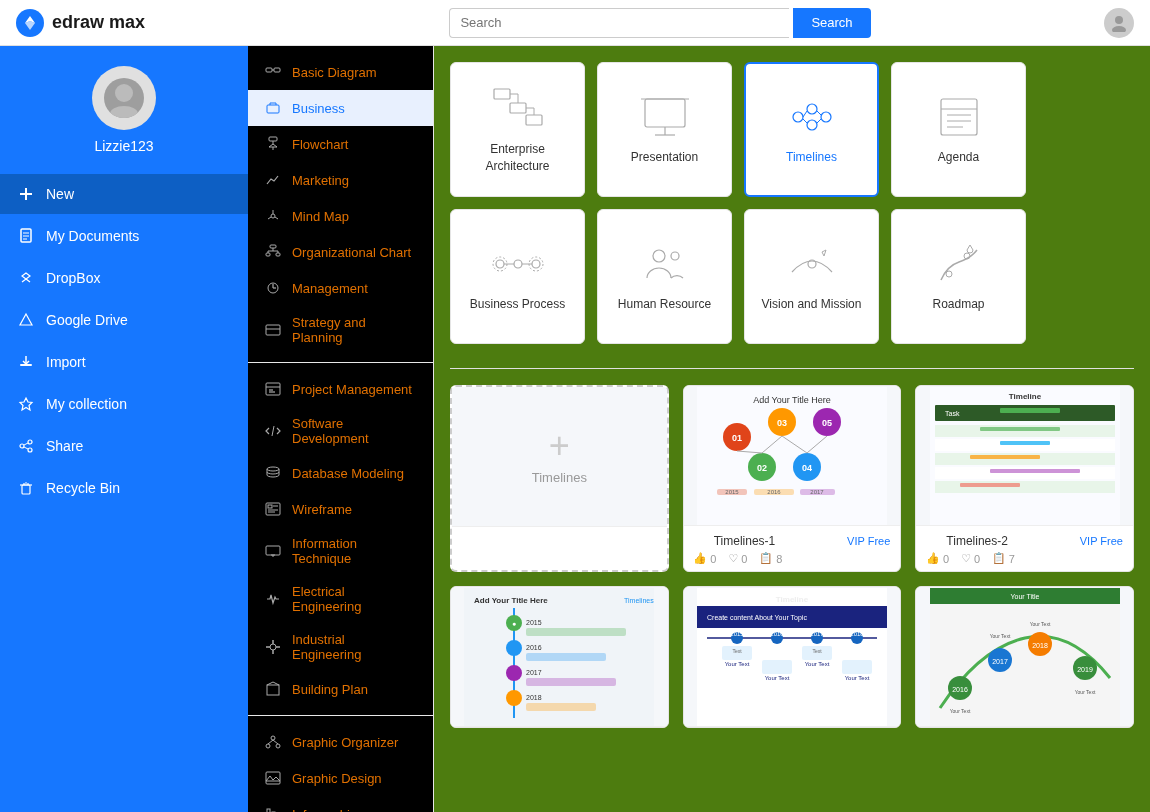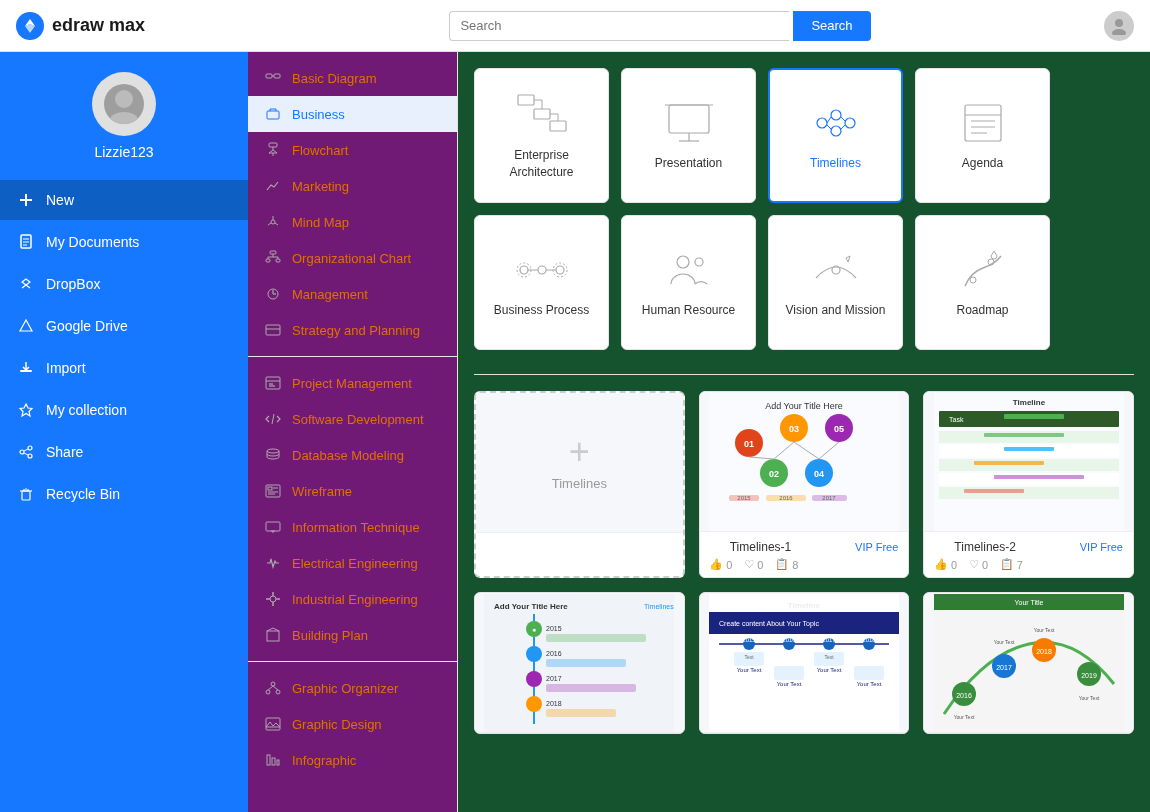--- a/index.html
+++ b/index.html
@@ -1,19 +1,19 @@
 <!DOCTYPE html>
 <html><head>
   <meta charset="utf-8">
   <style>
     * { box-sizing: border-box; margin: 0; padding: 0; }
     body { font-family: 'Segoe UI', Arial, sans-serif; font-size: 13px; background: #f0f2f5; display: flex; flex-direction: column; height: 812px; overflow: hidden; }
 
     
-    .topbar { height: 52px; background: #fff; display: flex; align-items: center; padding: 0 16px; border-bottom: 1px solid #e0e0e0; flex-shrink: 0; }
+    .topbar { height: 46px; background: #fff; display: flex; align-items: center; padding: 0 16px; border-bottom: 1px solid #e0e0e0; flex-shrink: 0; }
     .logo-area { display: flex; align-items: center; gap: 8px; width: 200px; }
     .logo-icon { width: 28px; height: 28px; background: #1677ff; border-radius: 50%; display: flex; align-items: center; justify-content: center; color: #fff; font-weight: bold; font-size: 16px; flex-shrink: 0; }
     .logo-text { font-size: 18px; font-weight: 600; color: #1a1a1a; }
     .search-area { flex: 1; display: flex; justify-content: center; align-items: center; gap: 4px; }
     .search-input { width: 340px; height: 30px; border: 1px solid #ccc; border-right: none; border-radius: 4px 0 0 4px; padding: 0 10px; font-size: 13px; outline: none; }
     .search-btn { height: 30px; padding: 0 18px; background: #1677ff; color: #fff; border: none; border-radius: 0 4px 4px 0; font-size: 13px; cursor: pointer; }
     .user-icon { width: 30px; height: 30px; background: #ccc; border-radius: 50%; display: flex; align-items: center; justify-content: center; margin-left: auto; }
 
     
     .main-layout { display: flex; flex: 1; overflow: hidden; }
@@ -26,33 +26,33 @@
     .avatar-head { width: 18px; height: 18px; background: #bbb; border-radius: 50%; position: absolute; top: 6px; left: 50%; transform: translateX(-50%); }
     .avatar-body { width: 28px; height: 16px; background: #bbb; border-radius: 50% 50% 0 0; position: absolute; bottom: -4px; left: 50%; transform: translateX(-50%); }
     .username { color: #fff; font-size: 14px; margin-top: 8px; }
 
     .sidebar-nav { display: flex; flex-direction: column; gap: 2px; padding: 4px 0; }
     .sidebar-item { display: flex; align-items: center; gap: 10px; padding: 10px 16px; color: #fff; cursor: pointer; font-size: 14px; }
     .sidebar-item.active { background: #0d5fc4; }
     .sidebar-item .si-icon { width: 20px; height: 20px; display: flex; align-items: center; justify-content: center; flex-shrink: 0; }
 
     
-    .mid-menu { width: 210px; background: #701a75; border-right: 1px solid #e5e5e5; overflow-y: auto; flex-shrink: 0; }
+    .mid-menu { width: 186px; background: #000000; border-right: 1px solid #e5e5e5; overflow-y: auto; flex-shrink: 0; }
     .mid-section { padding: 8px 0; }
     .mid-section + .mid-section { border-top: 1px solid #e8e8e8; }
     .mid-item { display: flex; align-items: center; gap: 10px; padding: 9px 16px; cursor: pointer; color: #e07000; font-size: 13px; }
     .mid-item.active { background: #e8f0fe; color: #1677ff; }
     .mid-item.active .mi-text { color: #1677ff; }
     .mid-item .mi-icon { width: 18px; height: 18px; display: flex; align-items: center; justify-content: center; flex-shrink: 0; }
     .mid-item .mi-text { color: #e07000; font-size: 13px; }
     .mid-item.active .mi-text { color: #1677ff; }
     .mid-item.blue-text .mi-text { color: #1677ff; }
 
     
-    .content { flex: 1; overflow-y: auto; background: #14532d; padding: 16px; }
+    .content { flex: 1; overflow-y: auto; background: #4d7c0f; padding: 16px; }
 
     
     .cat-grid { display: flex; flex-wrap: wrap; gap: 12px; margin-bottom: 24px; }
     .cat-card { width: 135px; height: 135px; background: #fff; border: 1px solid #e5e5e5; border-radius: 6px; display: flex; flex-direction: column; align-items: center; justify-content: center; gap: 8px; cursor: pointer; }
     .cat-card.selected { border: 2px solid #1677ff; }
     .cat-icon { width: 60px; height: 48px; display: flex; align-items: center; justify-content: center; }
     .cat-label { font-size: 12px; color: #333; text-align: center; line-height: 1.4; }
     .cat-card.selected .cat-label { color: #1677ff; }
 
     

